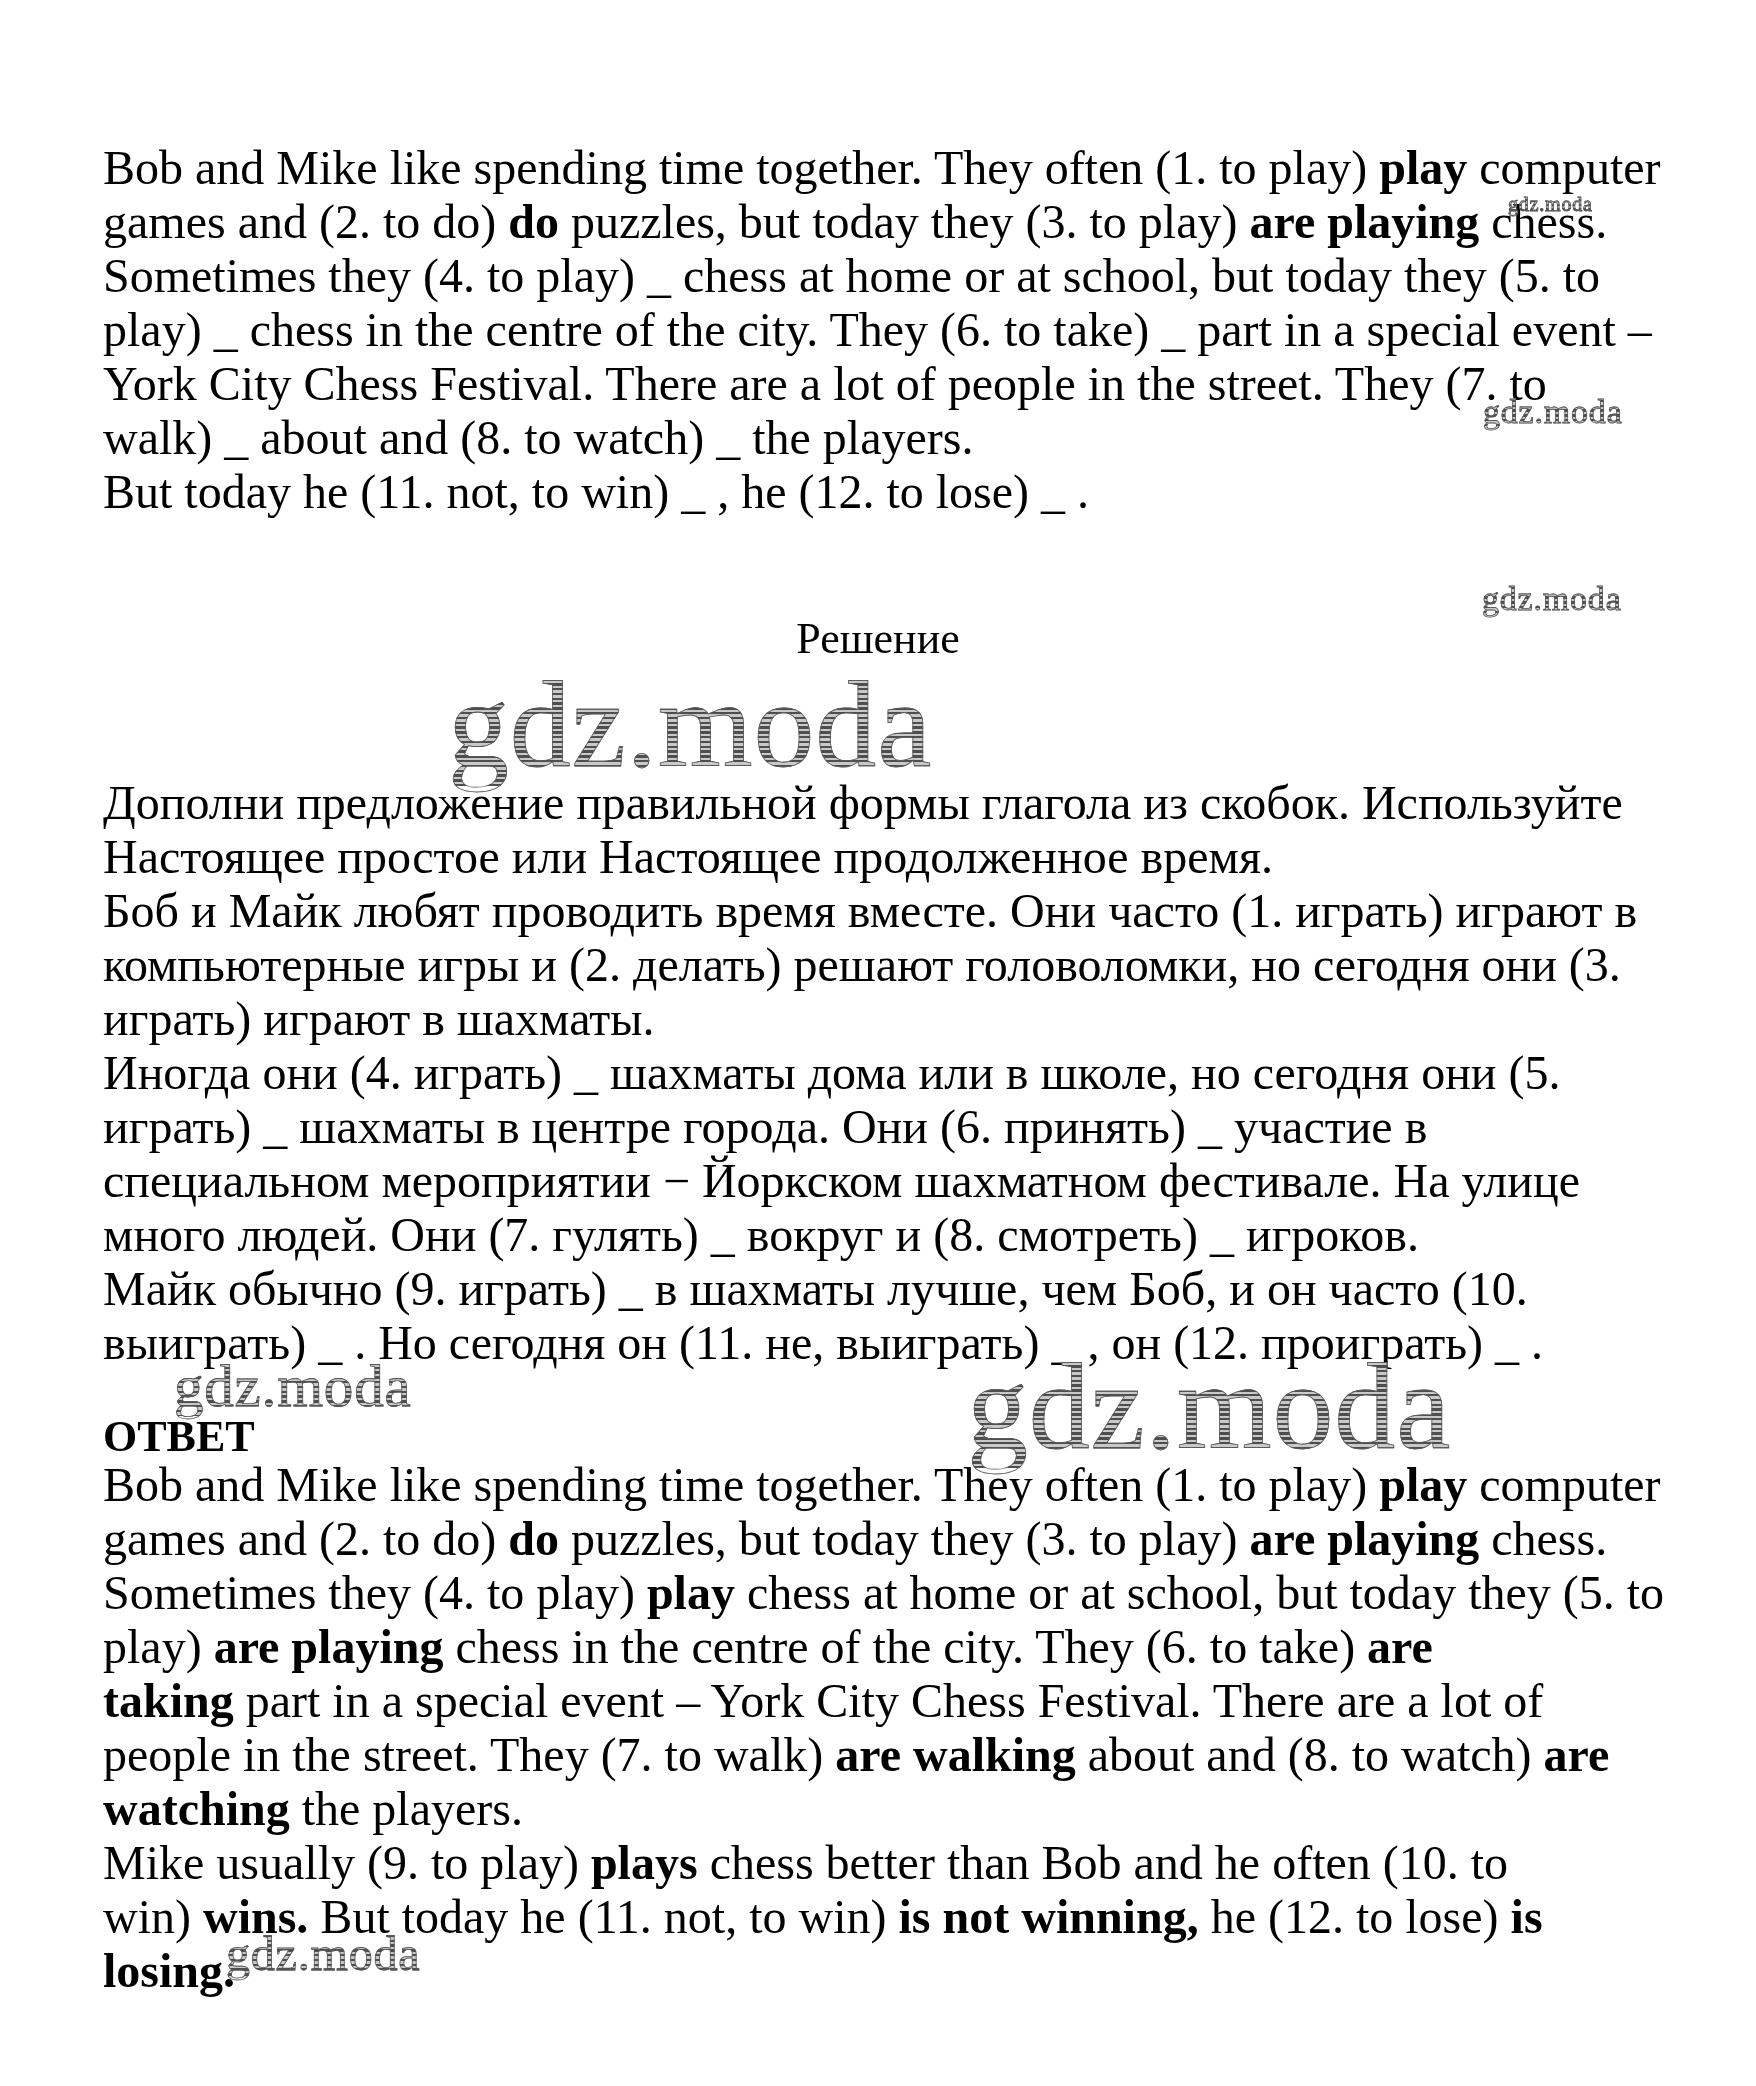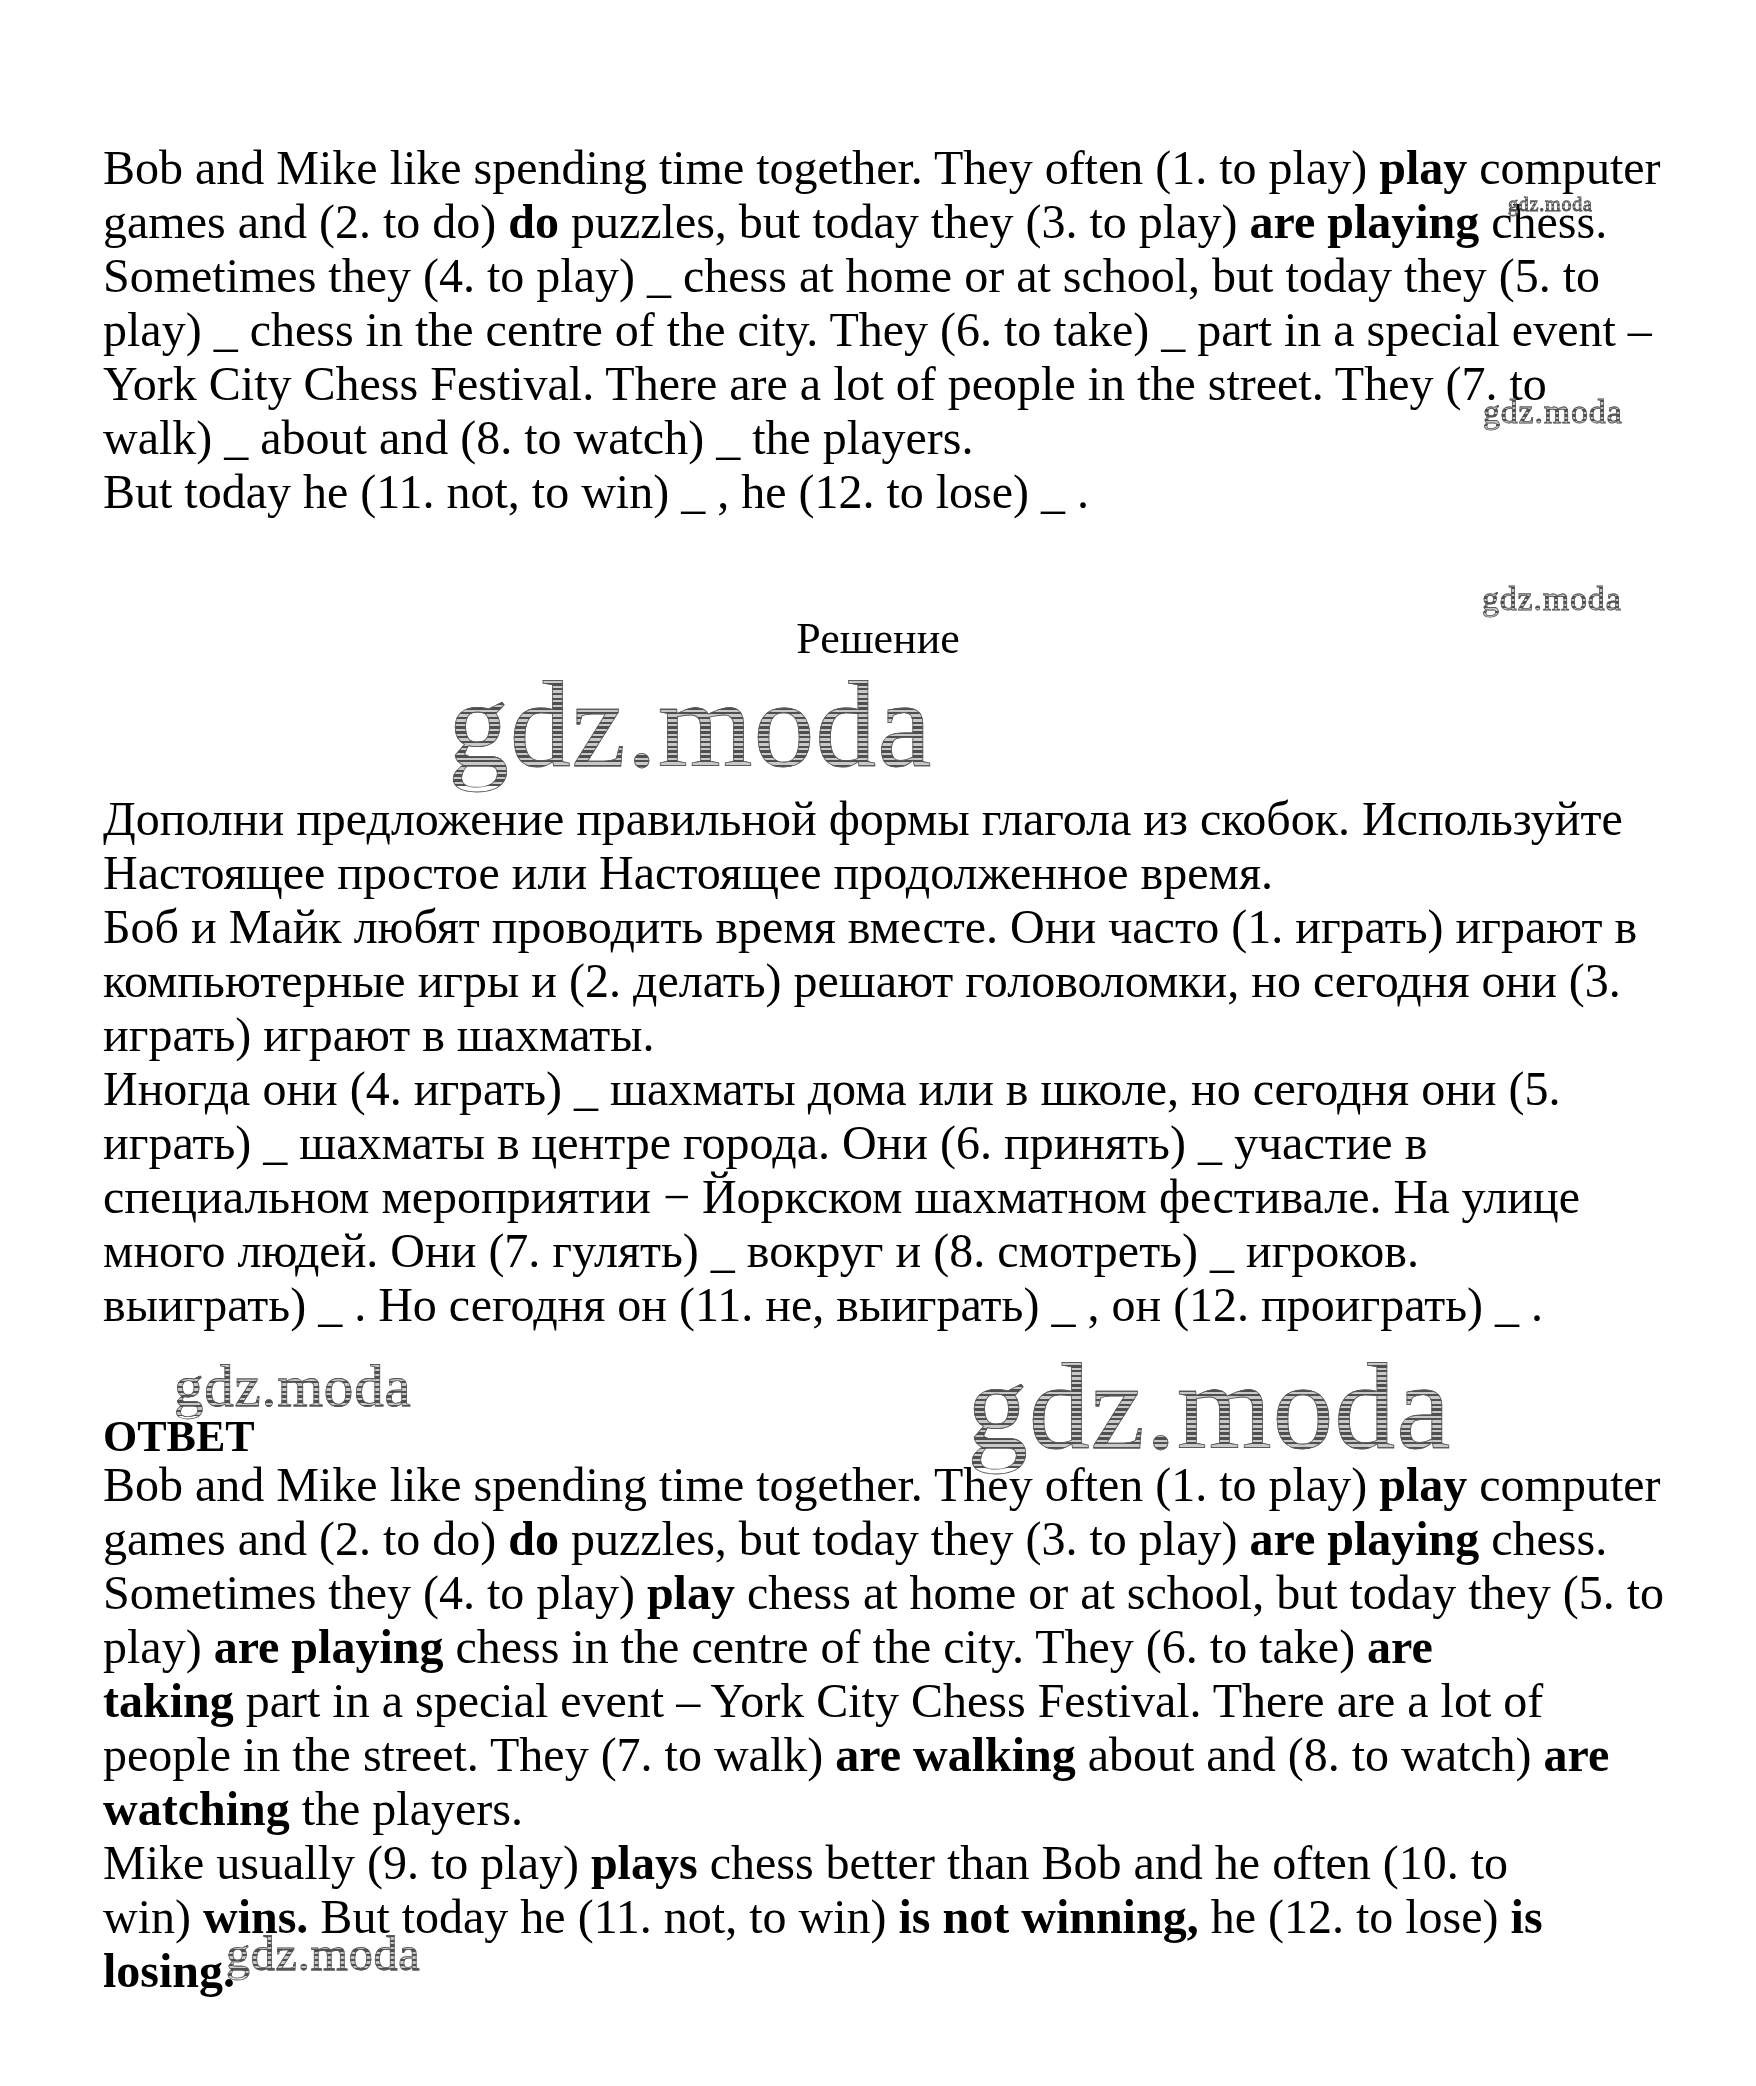--- a/index.html
+++ b/index.html
@@ -91,30 +91,31 @@
 
   <span class="wm wm-1">gdz.moda</span>
   <span class="wm wm-2">gdz.moda</span>
   <span class="wm wm-3">gdz.moda</span>
 
   <div class="heading heading-center" style="top: 572px;">Решение</div>
 
   <span class="wm wm-4">gdz.moda</span>
 
 
-  <div class="block" style="top: 752px;">
+  <div class="block" style="top: 736px;">
       <div class="line"><span>Дополни предложение правильной формы глагола из скобок. Используйте</span></div>
       <div class="line"><span>Настоящее простое или Настоящее продолженное время.</span></div>
       <div class="line"><span>Боб и Майк любят проводить время вместе. Они часто (1. играть) играют в</span></div>
       <div class="line"><span>компьютерные игры и (2. делать) решают головоломки, но сегодня они (3.</span></div>
       <div class="line"><span>играть) играют в шахматы.</span></div>
       <div class="line"><span>Иногда они (4. играть) _ шахматы дома или в школе, но сегодня они (5.</span></div>
       <div class="line"><span>играть) _ шахматы в центре города. Они (6. принять) _ участие в</span></div>
       <div class="line"><span>специальном мероприятии − Йоркском шахматном фестивале. На улице</span></div>
       <div class="line"><span>много людей. Они (7. гулять) _ вокруг и (8. смотреть) _ игроков.</span></div>
+      <div class="line"><span>Майк обычно (9. играть) _ в шахматы лучше, чем Боб, и он часто (10.</span></div>
       <div class="line"><span>выиграть) _ . Но сегодня он (11. не, выиграть) _ , он (12. проиграть) _ .</span></div>
     </div>
 
   <span class="wm wm-5">gdz.moda</span>
   <span class="wm wm-6">gdz.moda</span>
 
   <div class="heading heading-bold" style="top: 1370px;">ОТВЕТ</div>
 
   <div class="block" style="top: 1418px;">
       <div class="line"><span>Bob and Mike like spending time together. They often (1. to play) </span><span class="b">play</span><span> computer</span></div>

